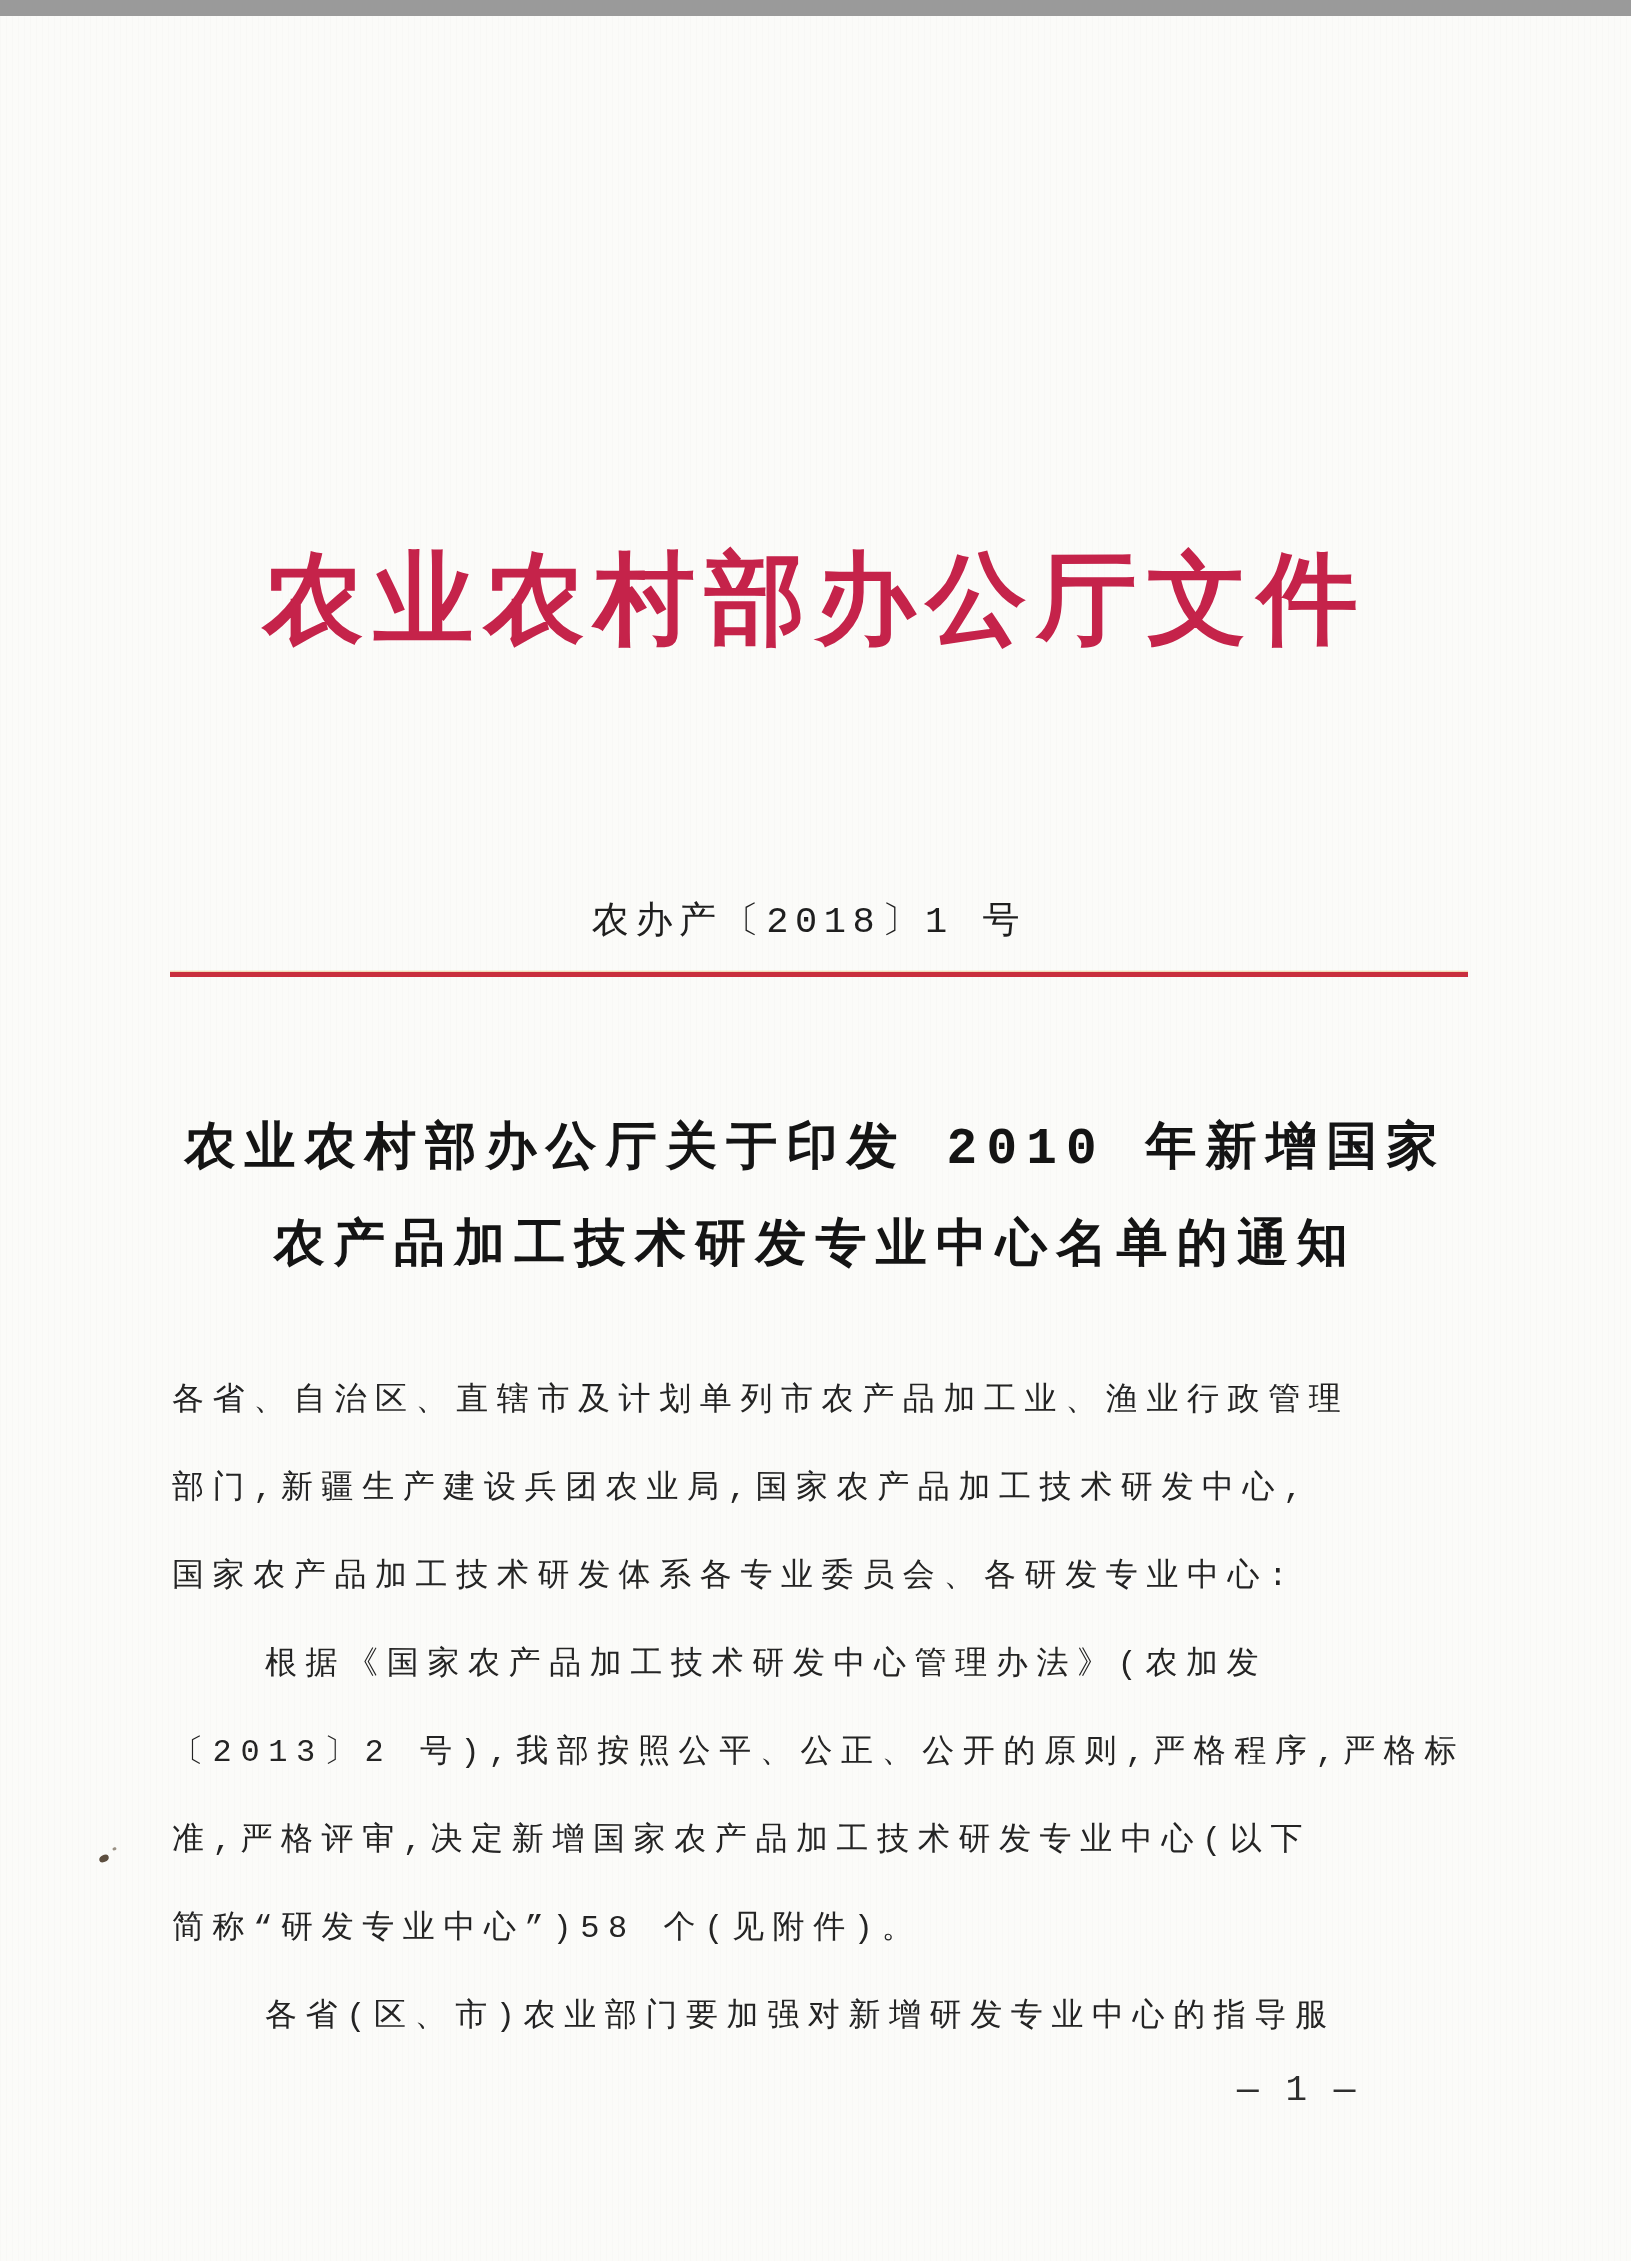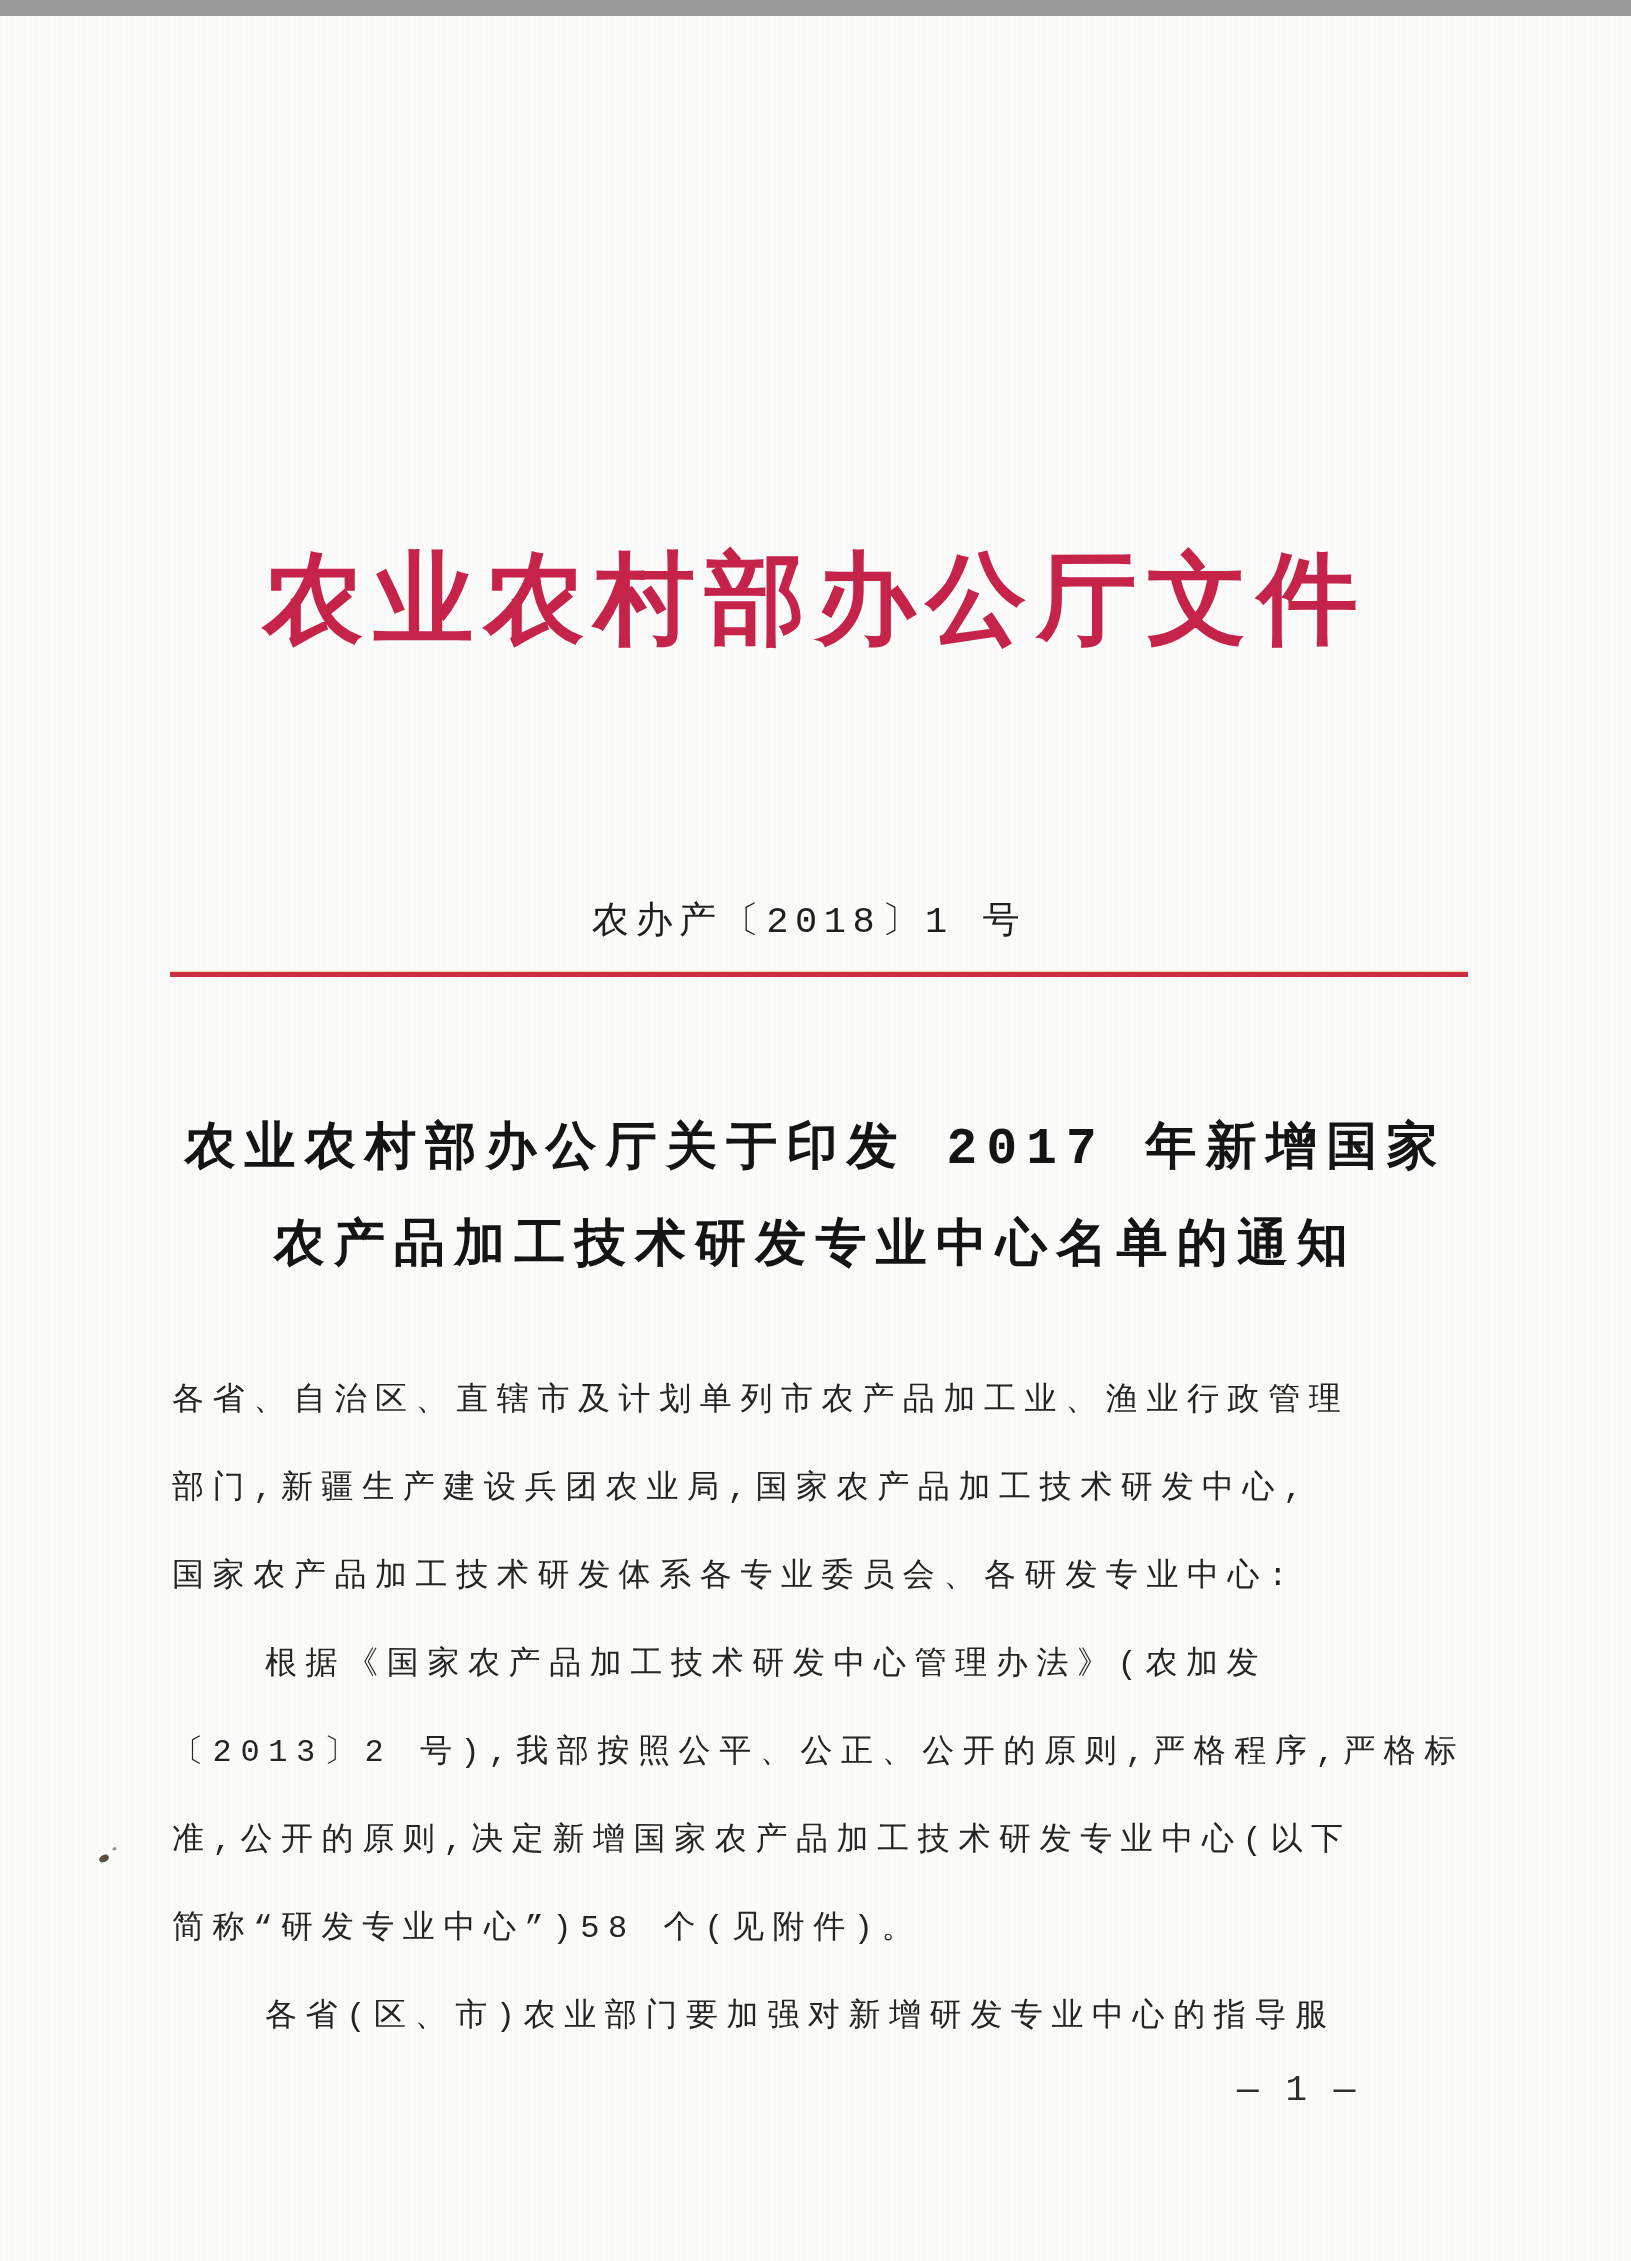--- a/index.html
+++ b/index.html
@@ -133,31 +133,31 @@
 
 <div class="page">
 
   <div class="header-title">农业农村部办公厅文件</div>
 
   <div class="doc-number">农办产〔2018〕1 号</div>
 
   <div class="red-rule"></div>
 
   <div class="doc-title">
-    <div class="doc-title-line">农业农村部办公厅关于印发 2017 年新增国家</div>
+    <div class="doc-title-line">农业农村部办公厅关于印发 2010 年新增国家</div>
     <div class="doc-title-line">农产品加工技术研发专业中心名单的通知</div>
   </div>
 
   <div class="body-text" id="body-lines">
       <div class="body-line">各省、自治区、直辖市及计划单列市农产品加工业、渔业行政管理</div>
       <div class="body-line">部门,新疆生产建设兵团农业局,国家农产品加工技术研发中心,</div>
       <div class="body-line">国家农产品加工技术研发体系各专业委员会、各研发专业中心:</div>
       <div class="body-line indent">根据《国家农产品加工技术研发中心管理办法》(农加发</div>
       <div class="body-line">〔2013〕2 号),我部按照公平、公正、公开的原则,严格程序,严格标</div>
-      <div class="body-line">准,公开的原则,决定新增国家农产品加工技术研发专业中心(以下</div>
+      <div class="body-line">准,严格评审,决定新增国家农产品加工技术研发专业中心(以下</div>
       <div class="body-line">简称“研发专业中心”)58 个(见附件)。</div>
       <div class="body-line indent">各省(区、市)农业部门要加强对新增研发专业中心的指导服</div>
     </div>
 
   <div class="ink-speck"></div>
 
   <div class="page-number">— 1 —</div>
 
 </div>
 

